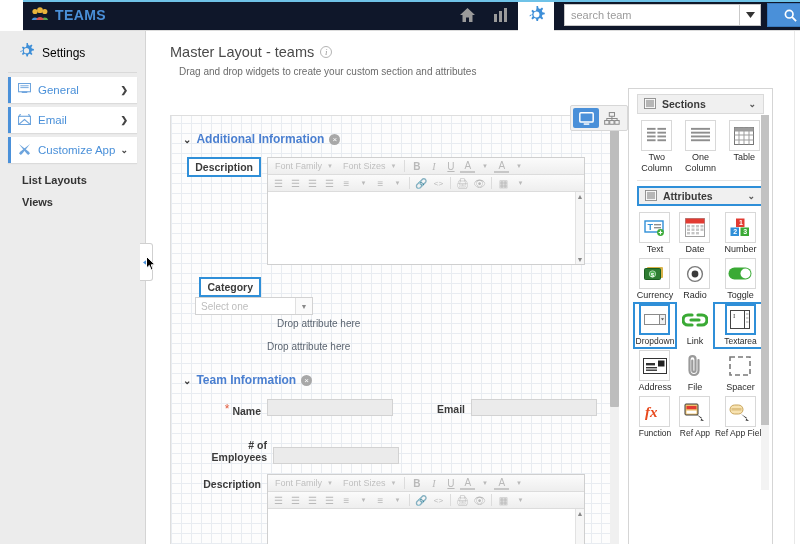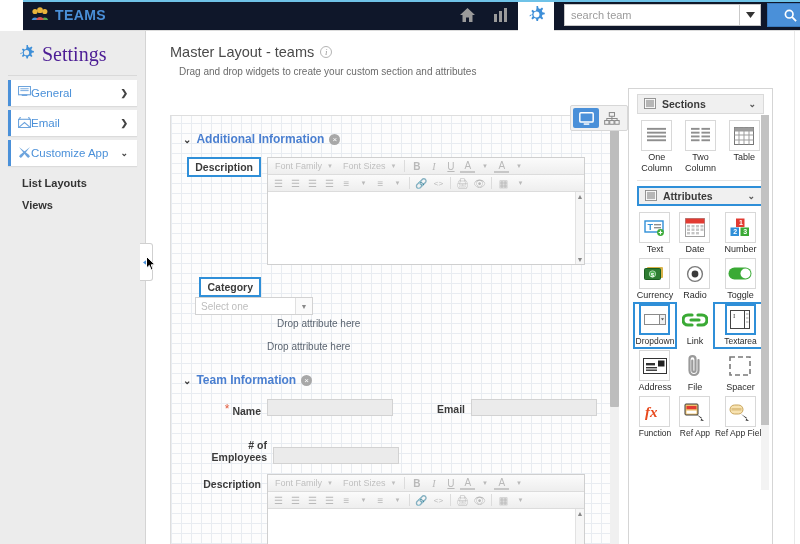--- a/index.html
+++ b/index.html
@@ -55,24 +55,24 @@
   .sidebar {
     position: absolute; top: 31px; left: 0; width: 146px; height: 513px;
     background: #ececec; border-right: 1px solid #d4d4d4;
   }
   .settings-head {
     display: flex; align-items: center; gap: 7px;
     padding: 12px 0 9px 10px;
     border-bottom: 1px solid #d9d9d9;
     margin: 0 8px 0 8px;
   }
-  .settings-title { font-size: 20px; color: #4c1d95; font-family: Liberation Serif, serif; }
+  .settings-title { font-size: 12px; color: #000000; }
   .nav-item {
     background: #fff; margin: 4px 8px 0 8px; height: 26px;
-    display: flex; align-items: center; 
+    display: flex; align-items: center; gap: 7px;
     border-left: 3px solid #4a90d9;
     padding-left: 7px; position: relative; cursor: pointer;
     font-size: 11.5px; color: #4a90d9;
     box-shadow: 0 1px 1px rgba(0,0,0,.07);
   }
   .nav-chevron { position: absolute; right: 9px; font-size: 9px; color: #444; font-weight: bold; }
   .sub-item {
     padding: 5px 0 5px 22px; font-size: 11px; font-weight: bold; cursor: pointer;
   }
   .sub-item.active { color: #4a7fd0; }
@@ -548,45 +548,45 @@
     </span>
     <span>Sections</span>
     <span class="acc-caret">⌄</span>
   </div>
 
   <div class="grid3">
     <div class="pal-cell">
       <div class="pal-box">
         <svg width="21" height="19" viewBox="0 0 22 20">
           <g fill="#8e8e8e">
-            <rect x="1" y="2" width="20" height="2"></rect>
-              <rect x="1" y="6" width="20" height="2"></rect>
-            <rect x="1" y="10" width="20" height="2"></rect>
-              <rect x="1" y="14" width="20" height="2"></rect>
-          </g>
-        </svg>
-      </div>
-      <div class="pal-cap" style="white-space:normal; width:34px;">One Column</div>
-    </div>
-    <div class="pal-cell">
-      <div class="pal-box">
-        <svg width="21" height="19" viewBox="0 0 22 20">
-          <g fill="#8e8e8e">
             <rect x="1" y="2" width="9" height="2"></rect>
               <rect x="12" y="2" width="9" height="2"></rect>
             <rect x="1" y="6" width="9" height="2"></rect>
               <rect x="12" y="6" width="9" height="2"></rect>
             <rect x="1" y="10" width="9" height="2"></rect>
               <rect x="12" y="10" width="9" height="2"></rect>
             <rect x="1" y="14" width="9" height="2"></rect>
               <rect x="12" y="14" width="9" height="2"></rect>
           </g>
         </svg>
       </div>
       <div class="pal-cap" style="white-space:normal; width:34px;">Two Column</div>
+    </div>
+    <div class="pal-cell">
+      <div class="pal-box">
+        <svg width="21" height="19" viewBox="0 0 22 20">
+          <g fill="#8e8e8e">
+            <rect x="1" y="2" width="20" height="2"></rect>
+              <rect x="1" y="6" width="20" height="2"></rect>
+            <rect x="1" y="10" width="20" height="2"></rect>
+              <rect x="1" y="14" width="20" height="2"></rect>
+          </g>
+        </svg>
+      </div>
+      <div class="pal-cap" style="white-space:normal; width:34px;">One Column</div>
     </div>
     <div class="pal-cell">
       <div class="pal-box">
         <svg width="20" height="18" viewBox="0 0 20 18">
           <rect x="0.5" y="0.5" width="19" height="17" fill="#fff" stroke="#777"></rect>
           <rect x="0.5" y="0.5" width="19" height="4" fill="#9d9d9d"></rect>
           <g stroke="#9d9d9d" stroke-width="1">
             <line x1="5" y1="0.5" x2="5" y2="17.5"></line>
               <line x1="10" y1="0.5" x2="10" y2="17.5"></line>
             <line x1="15" y1="0.5" x2="15" y2="17.5"></line>

